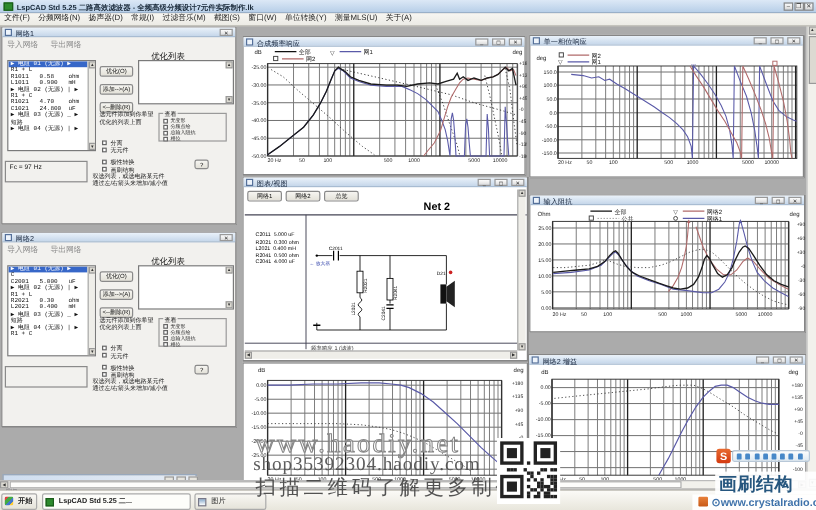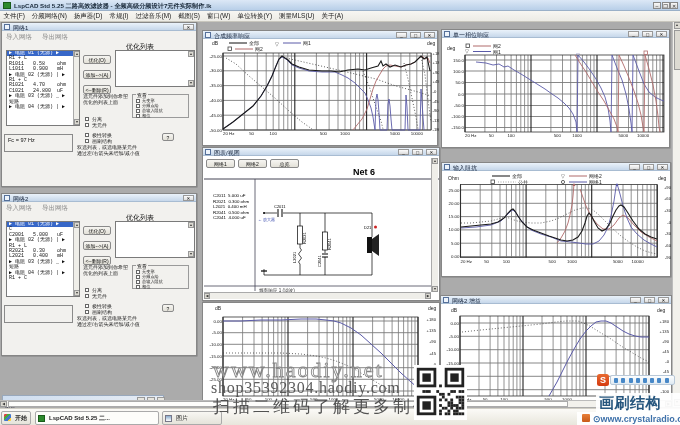--- a/index.html
+++ b/index.html
@@ -337,21 +337,21 @@
     <div class="tbar">
       <div class="ticon"></div>
       <span class="ttext">图表/视图</span>
       <div class="wbtn" style="right:30px;">_</div>
       <div class="wbtn" style="right:16px;">◻</div>
       <div class="wbtn" style="right:2px;">✕</div>
     </div>
   <div class="btn" style="left:3px;top:11px;width:29px;height:9px;line-height:9px;">网络1</div>
   <div class="btn" style="left:35px;top:11px;width:29px;height:9px;line-height:9px;">网络2</div>
   <div class="btn" style="left:67px;top:11px;width:29px;height:9px;line-height:9px;">总览</div>
-  <div style="position:absolute;left:150px;top:19px;font-size:9px;font-weight:bold;color:#000;">Net 6</div>
+  <div style="position:absolute;left:150px;top:19px;font-size:9px;font-weight:bold;color:#000;">Net 2</div>
   <div style="position:absolute;left:10px;top:45px;font-size:4.4px;color:#000;line-height:5.6px;">
       <div style="height:5.6px;">C2011&nbsp;&nbsp;5.000 uF</div>
       <div style="height:5.6px;">R2021&nbsp;&nbsp;0.300 ohm</div>
       <div style="height:5.6px;">L2021&nbsp;&nbsp;0.400 mH</div>
       <div style="height:5.6px;">R2041&nbsp;&nbsp;0.500 ohm</div>
       <div style="height:5.6px;">C2041&nbsp;&nbsp;4.000 uF</div>
     </div>
   <svg width="236" height="123" style="position:absolute;left:0;top:30px;">
 <g transform="translate(-202,-177)">
 <line x1="254" y1="178" x2="254" y2="290" stroke="#445" stroke-width="0.8"></line>

